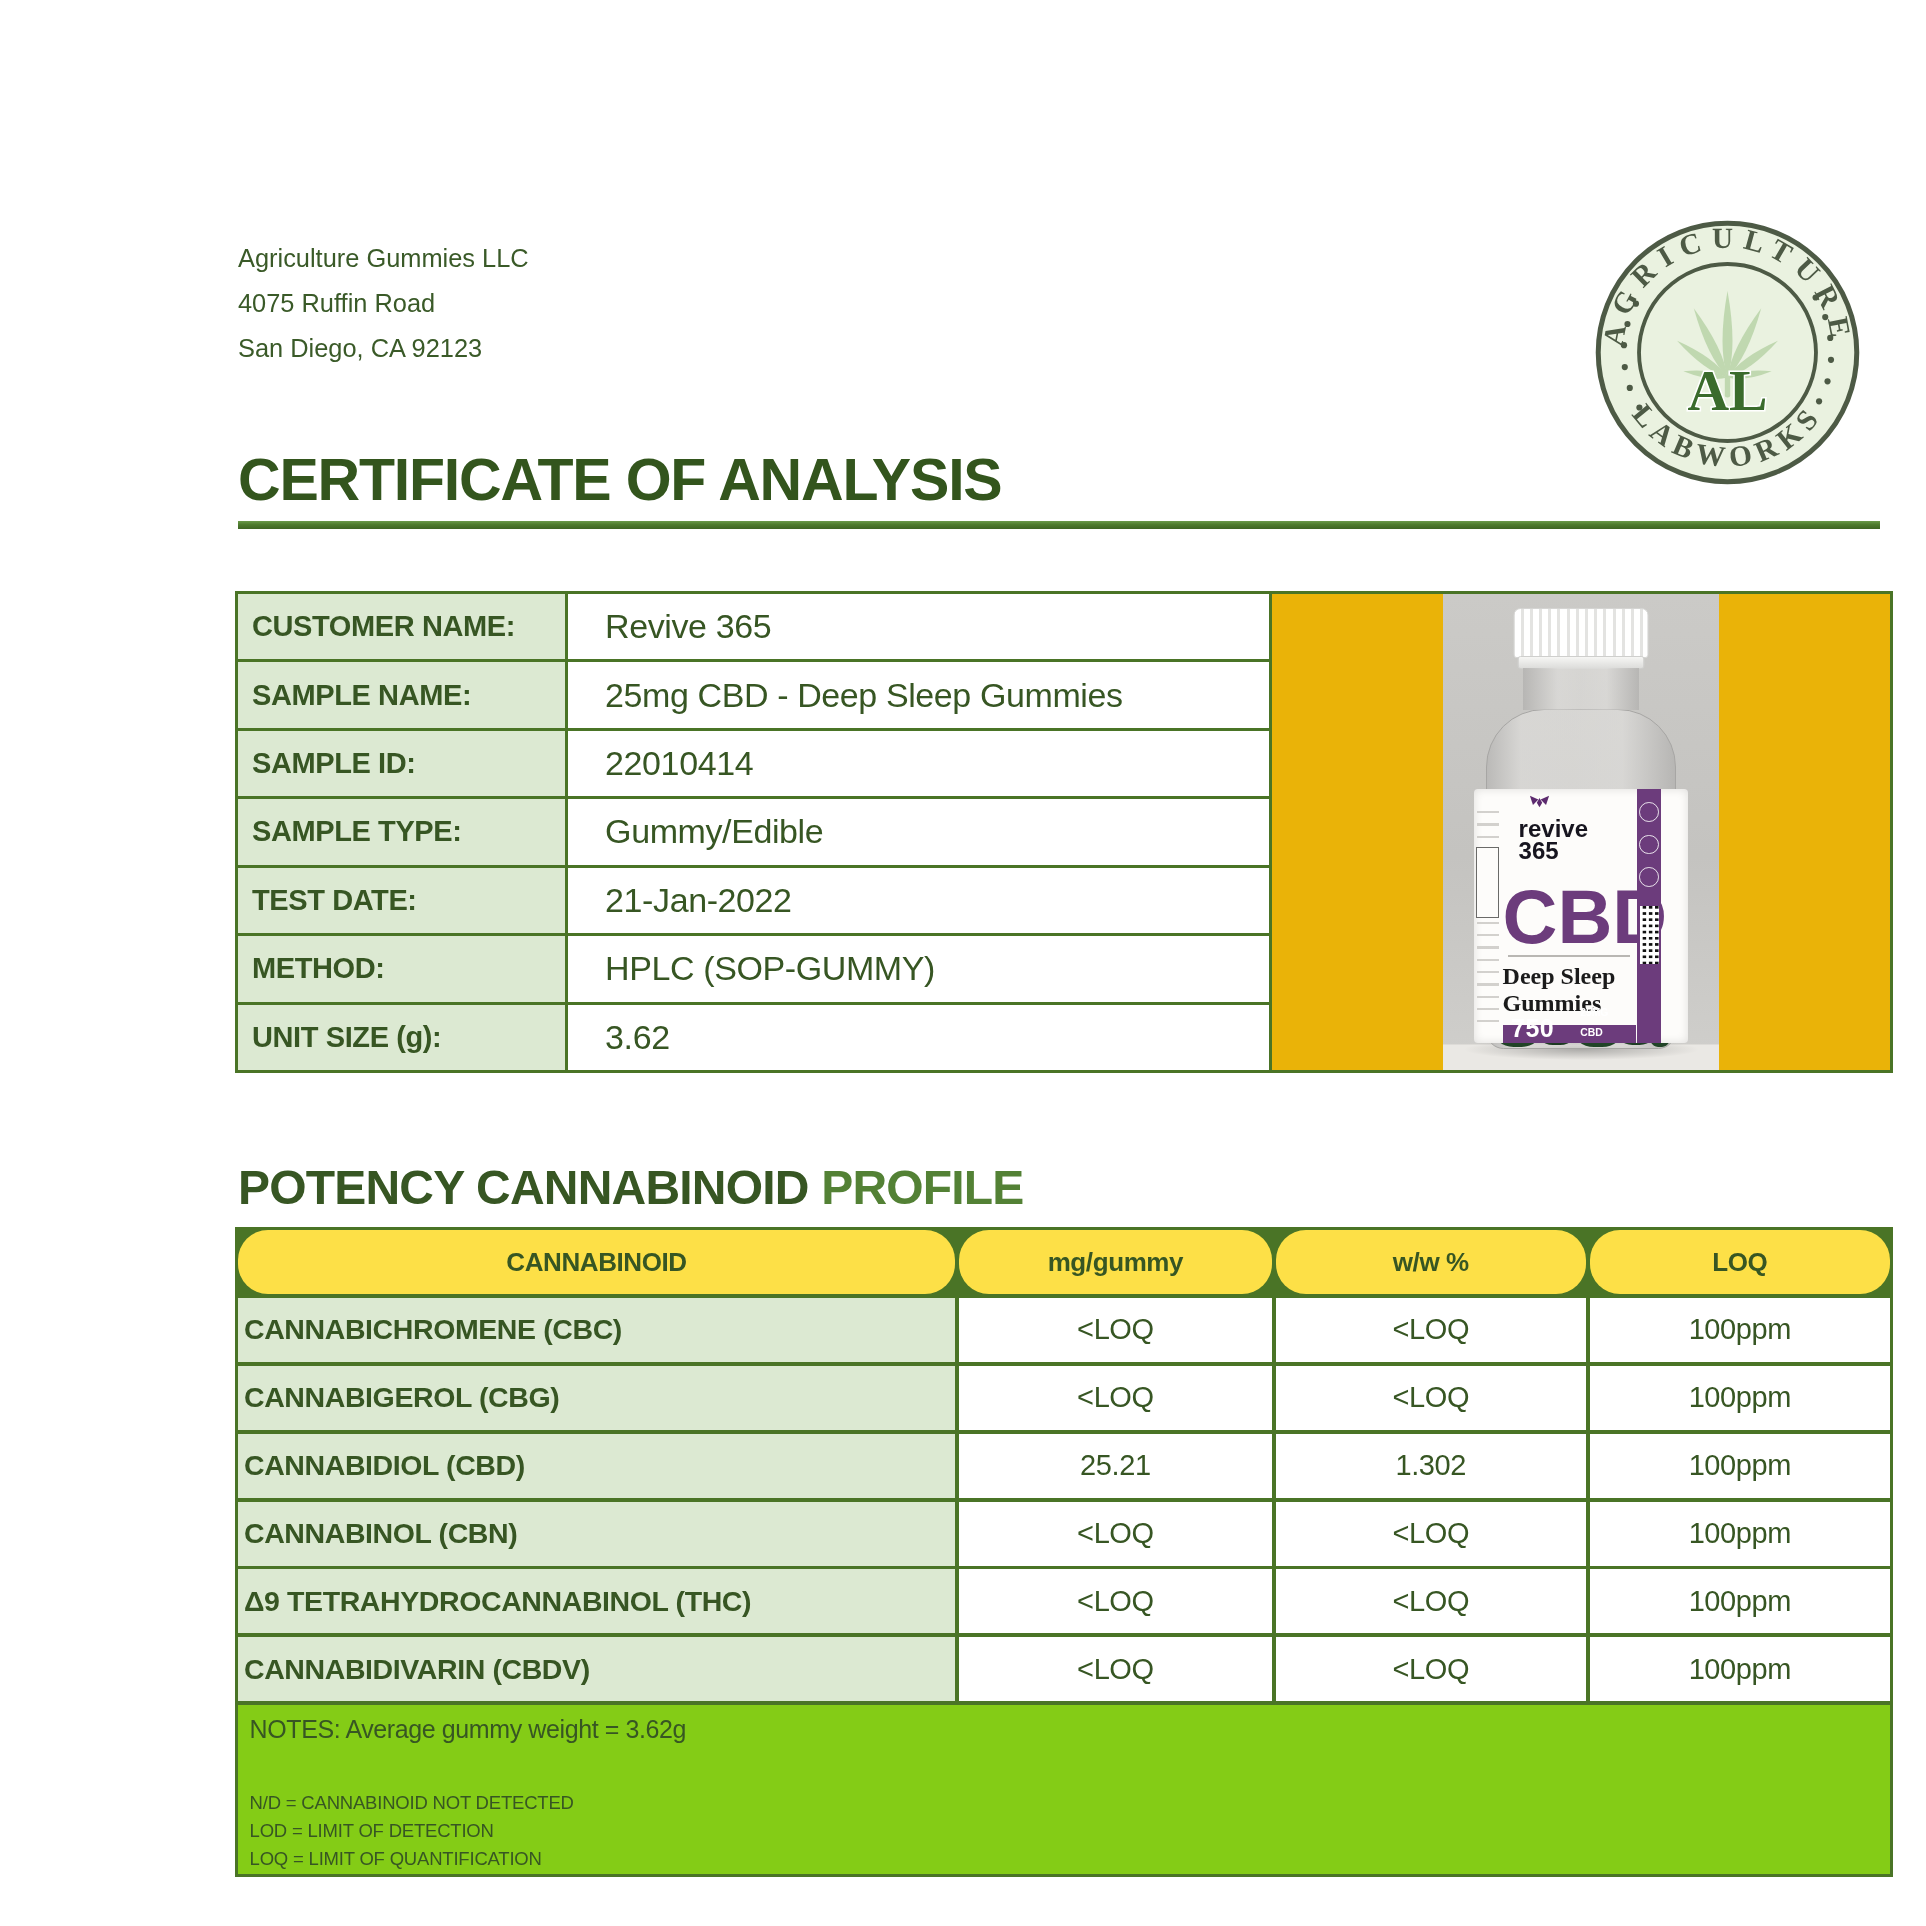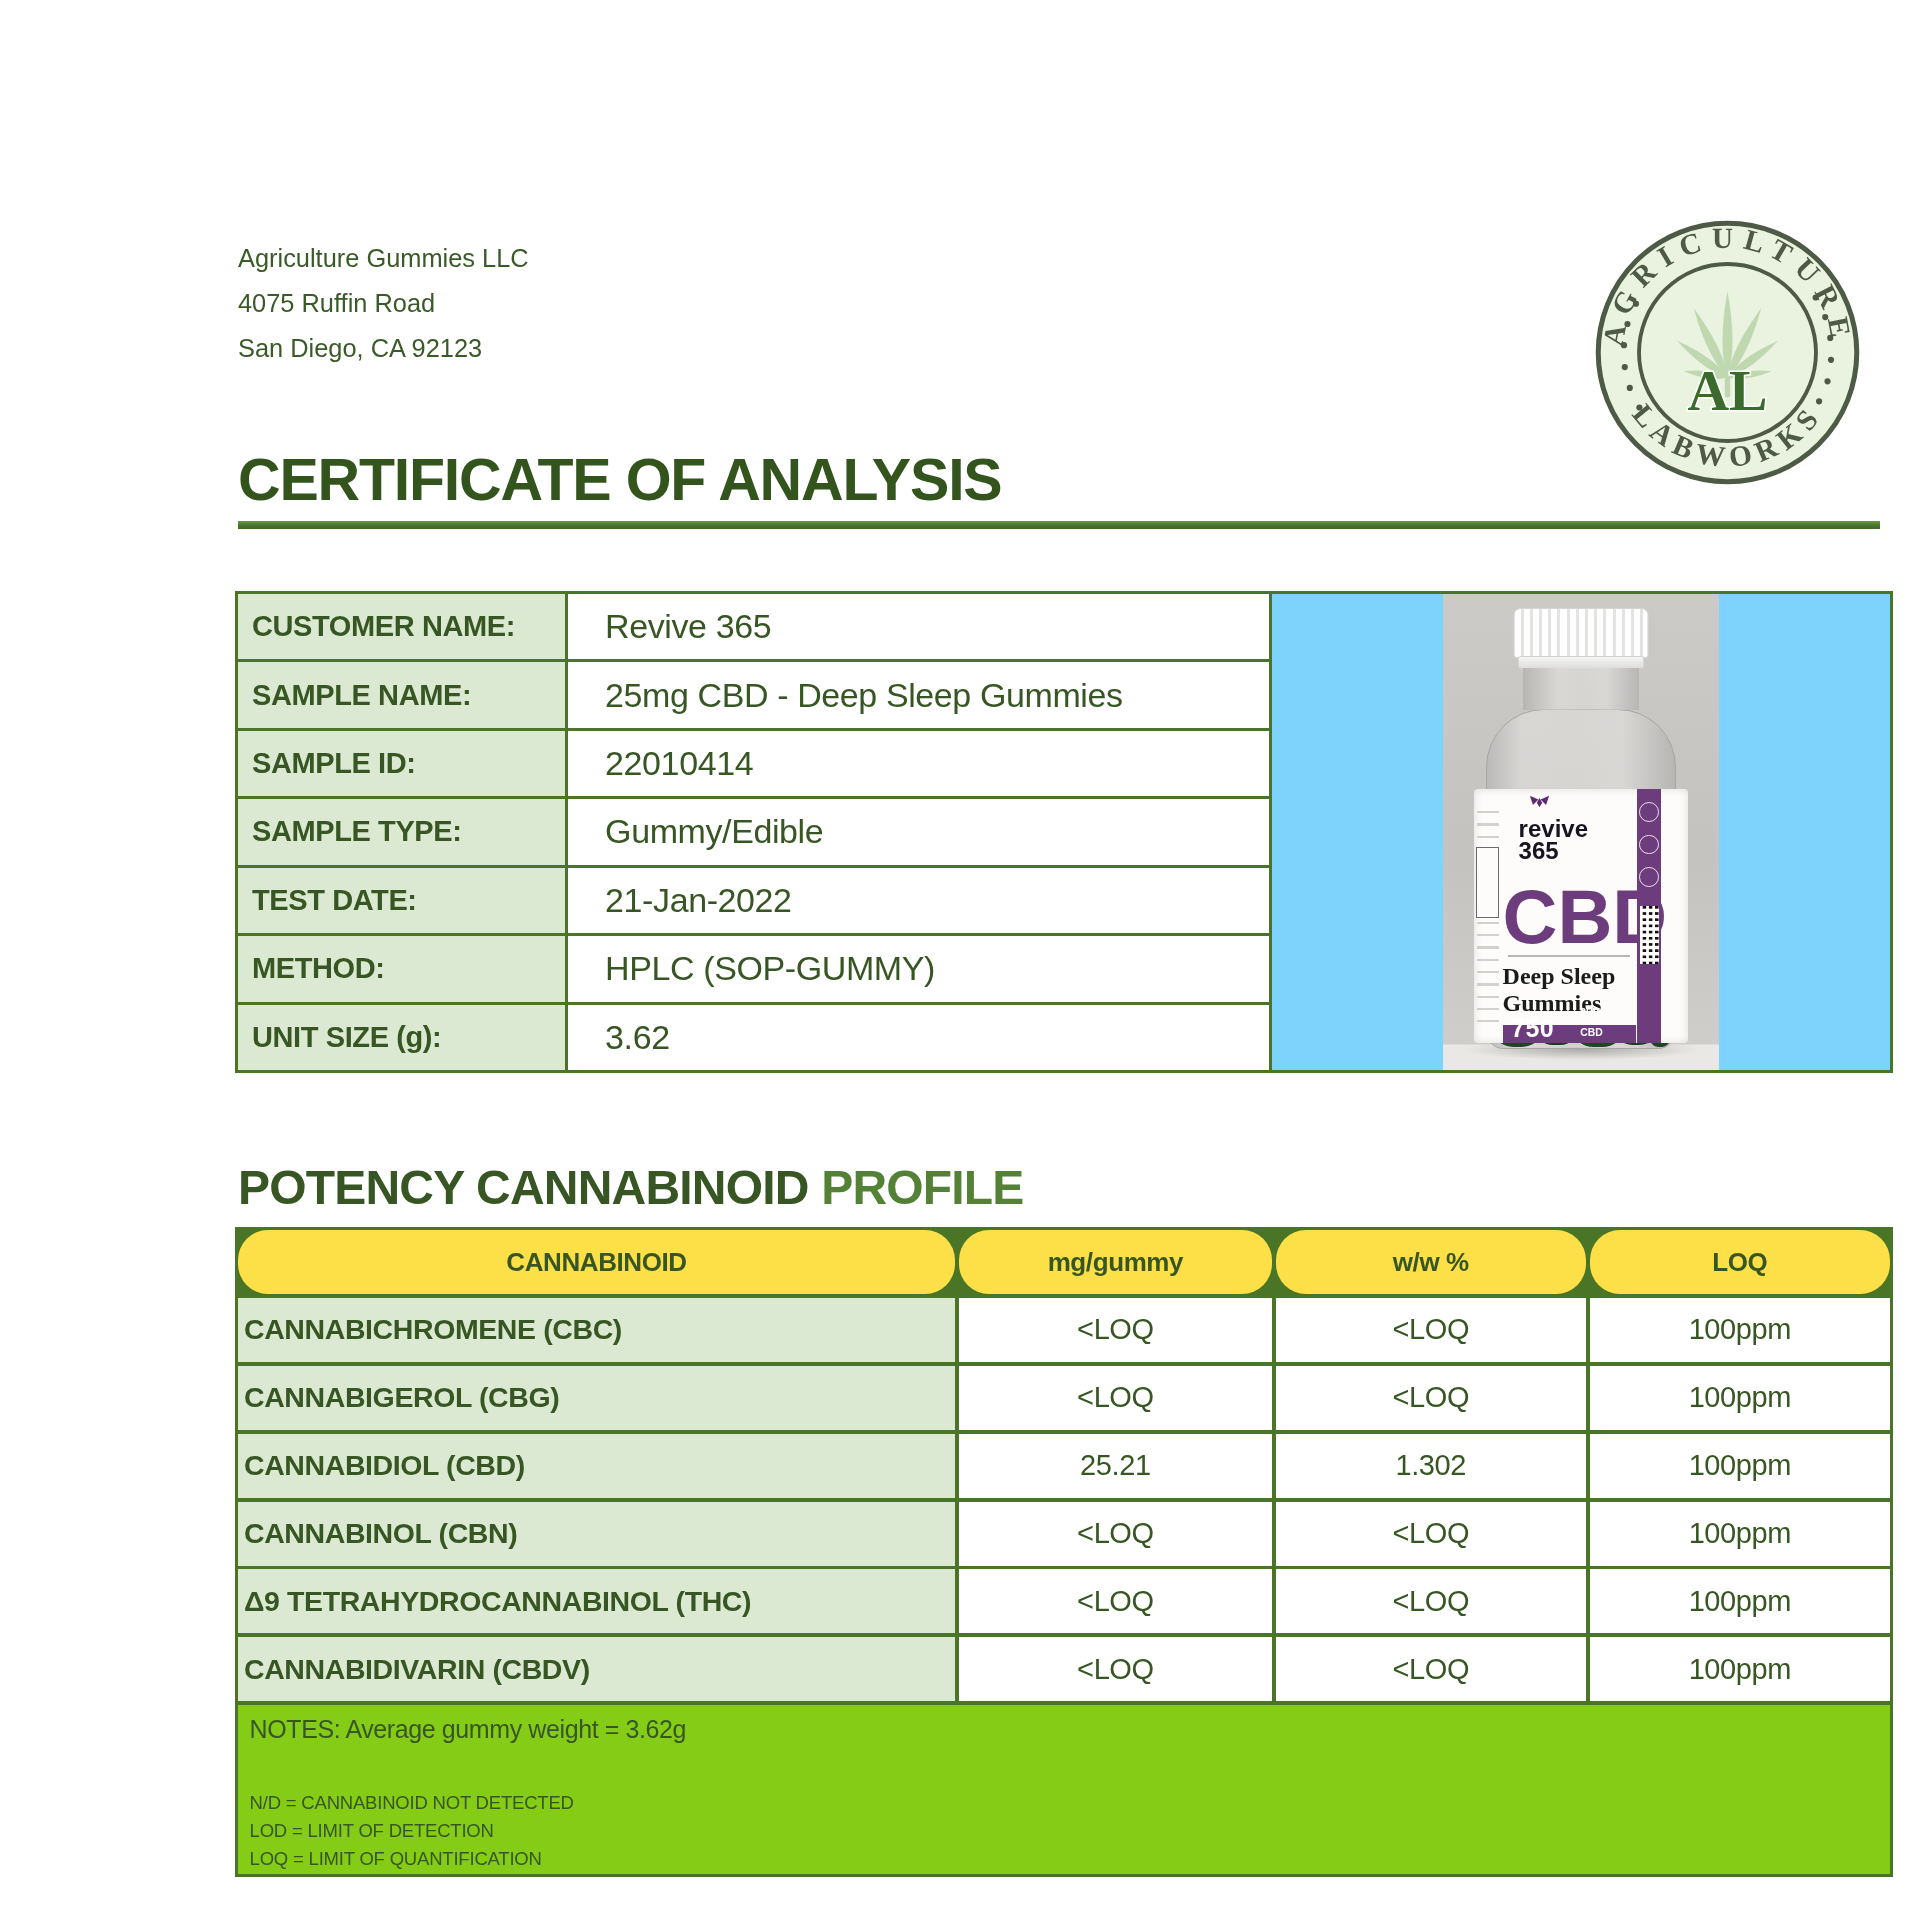--- a/index.html
+++ b/index.html
@@ -16,21 +16,21 @@
   
   .logo{left:1589px;top:210px;width:277px;height:285px;}
 
   
   .info-grid{left:235px;top:591px;width:1652px;height:476px;background:#4a7426;
              border:3.1px solid #4a7426;display:grid;gap:3.1px;
              grid-template-columns:327px 701px auto;grid-template-rows:repeat(7,1fr);}
   .cell{display:flex;align-items:center;}
   .lbl{background:#dce9d2;font-weight:bold;font-size:29px;padding-left:14px;letter-spacing:-0.4px;}
   .val{background:#ffffff;font-size:34px;padding-left:37px;letter-spacing:-0.4px;}
-  .img-cell{grid-column:3;grid-row:1/8;background:#7dd3fc;display:flex;align-items:stretch;justify-content:center;}
+  .img-cell{grid-column:3;grid-row:1/8;background:#eab308;display:flex;align-items:stretch;justify-content:center;}
 
   
   .photo{position:relative;width:276px;background:linear-gradient(180deg,#cbcac7 0%,#c4c3c0 55%,#d0cfcc 100%);overflow:hidden;}
   .surface{position:absolute;left:0;right:0;bottom:0;height:25px;background:#eae8e4;border-top:1.2px solid #dddbd7;}
   .shadow{position:absolute;left:21px;bottom:10px;width:235px;height:21px;border-radius:50%;
           background:radial-gradient(closest-side,rgba(60,60,60,.35),rgba(60,60,60,0));}
   .cap{position:absolute;left:50%;transform:translateX(-50%);top:14px;width:133px;height:48px;border-radius:7px 7px 3.1px 3.1px;
        background:repeating-linear-gradient(90deg,#ffffff 0 6.2px,#e3e3e1 6.2px 9.2px),#f5f5f3;border:0.8px solid #d5d5d3;}
   .cap-lip{position:absolute;left:50%;transform:translateX(-50%);top:62px;width:125px;height:10.8px;border-radius:3.1px;
        background:linear-gradient(180deg,#f6f6f4,#dddddb);border:0.8px solid #cfcfcd;}

